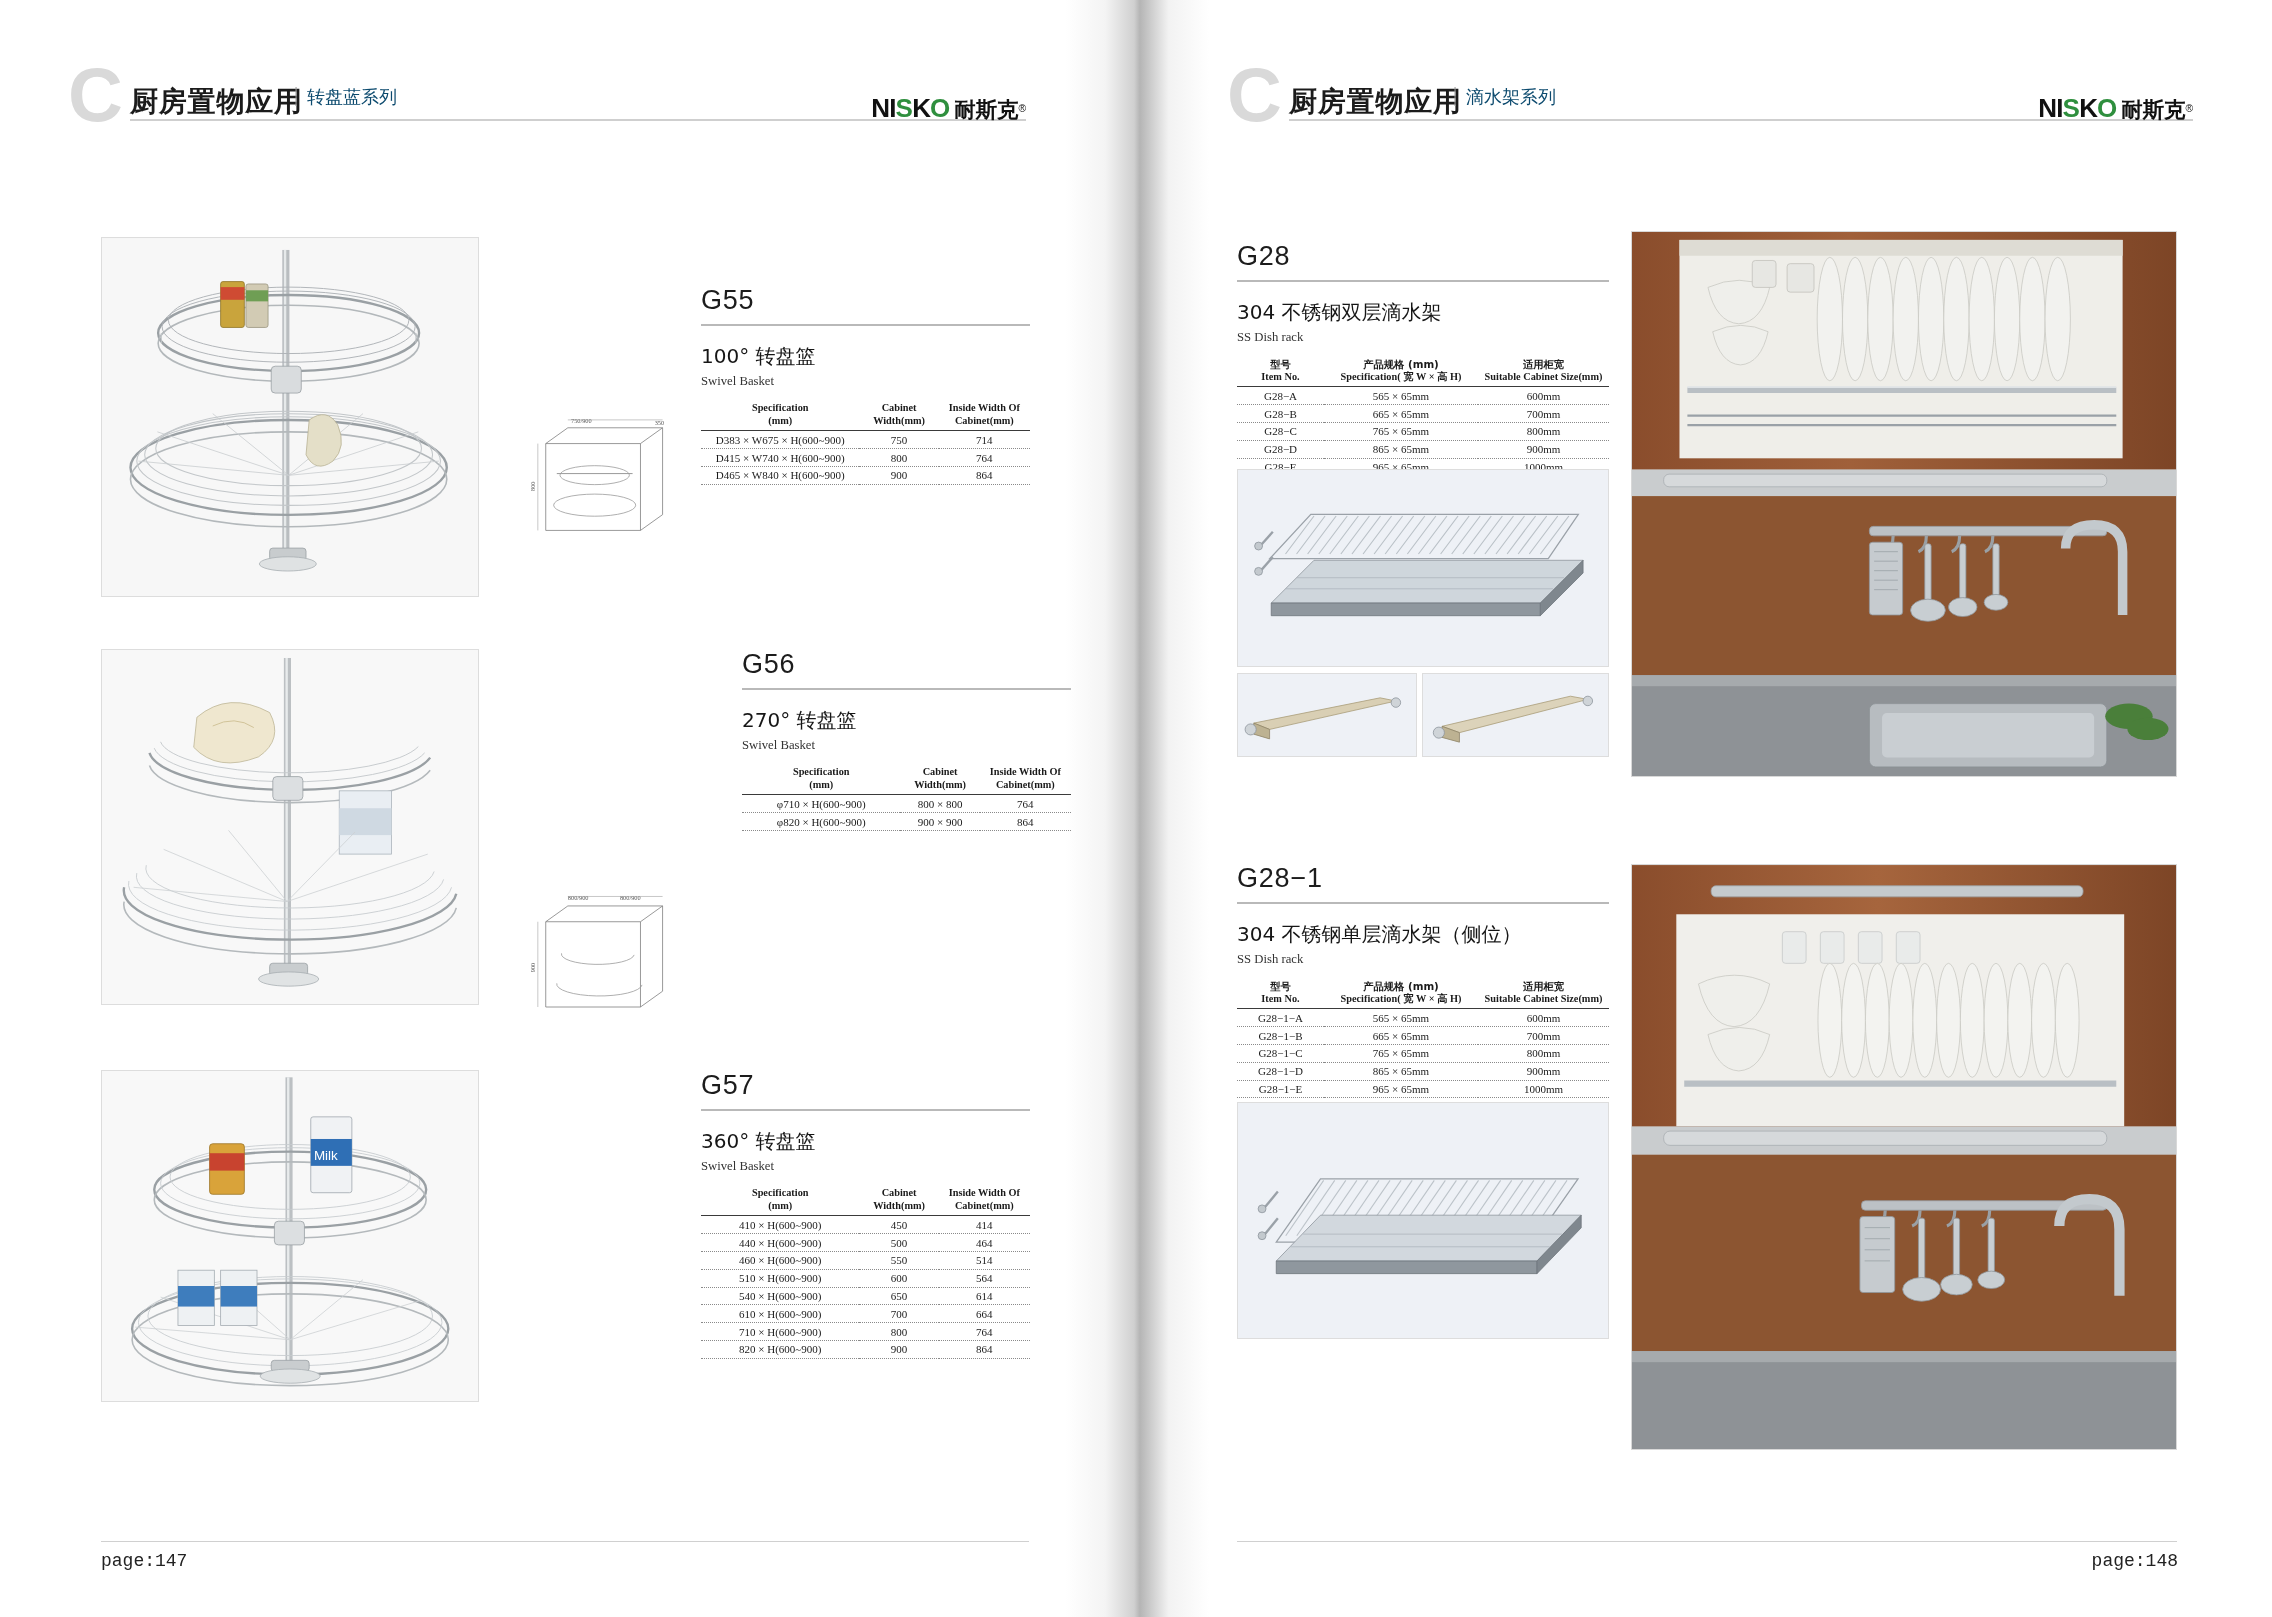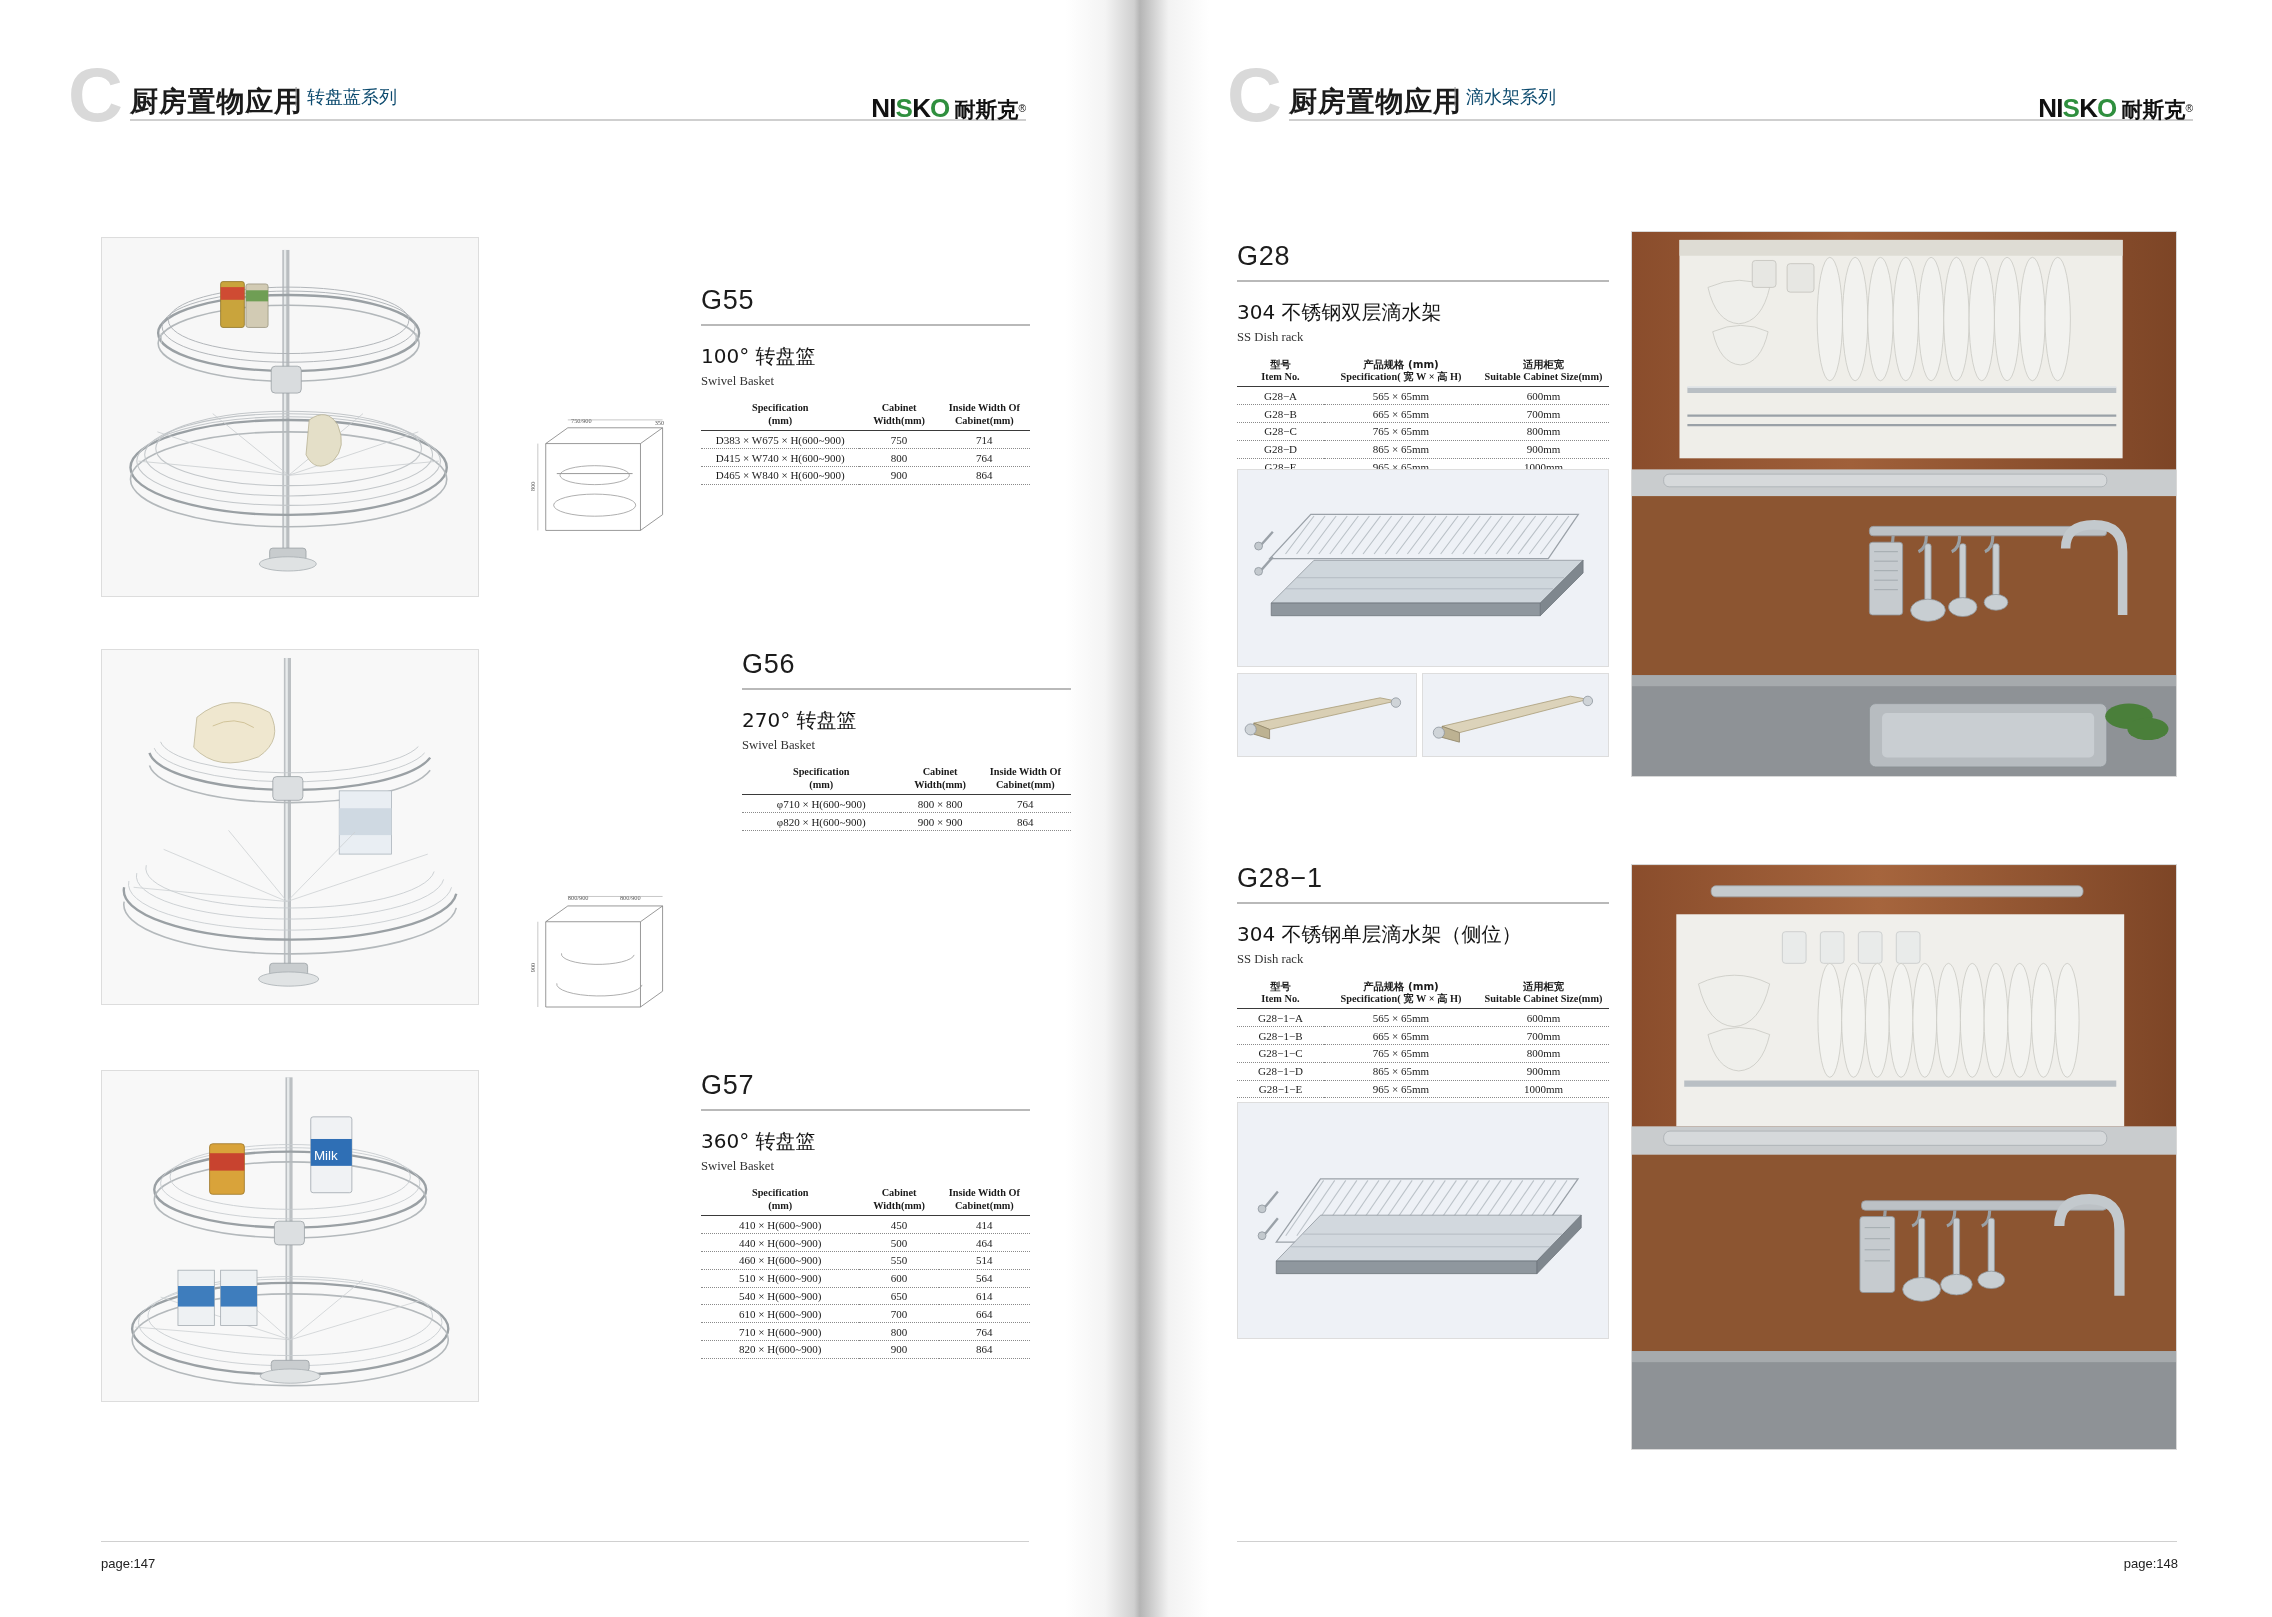--- a/index.html
+++ b/index.html
@@ -122,22 +122,22 @@
     background: #f4f4f4;
     border: 0.8px solid #ddd;
     overflow: hidden;
   }
 
   .linefig { position: absolute; }
 
   .pagenum {
     position: absolute;
     bottom: 47px;
-    font-family: Liberation Sans, sans-serif;
-    font-size: 13px;
+    font-family: Liberation Mono, monospace;
+    font-size: 18px;
     color: #222;
   }
   .footrule { position: absolute; bottom: 76px; height: 0.8px; background: #d0d0d0; }
 
   
   .kphoto { position: absolute; overflow: hidden; border: 0.8px solid #d8d8d8; }
 </style>
 </head>
 <body>
 

